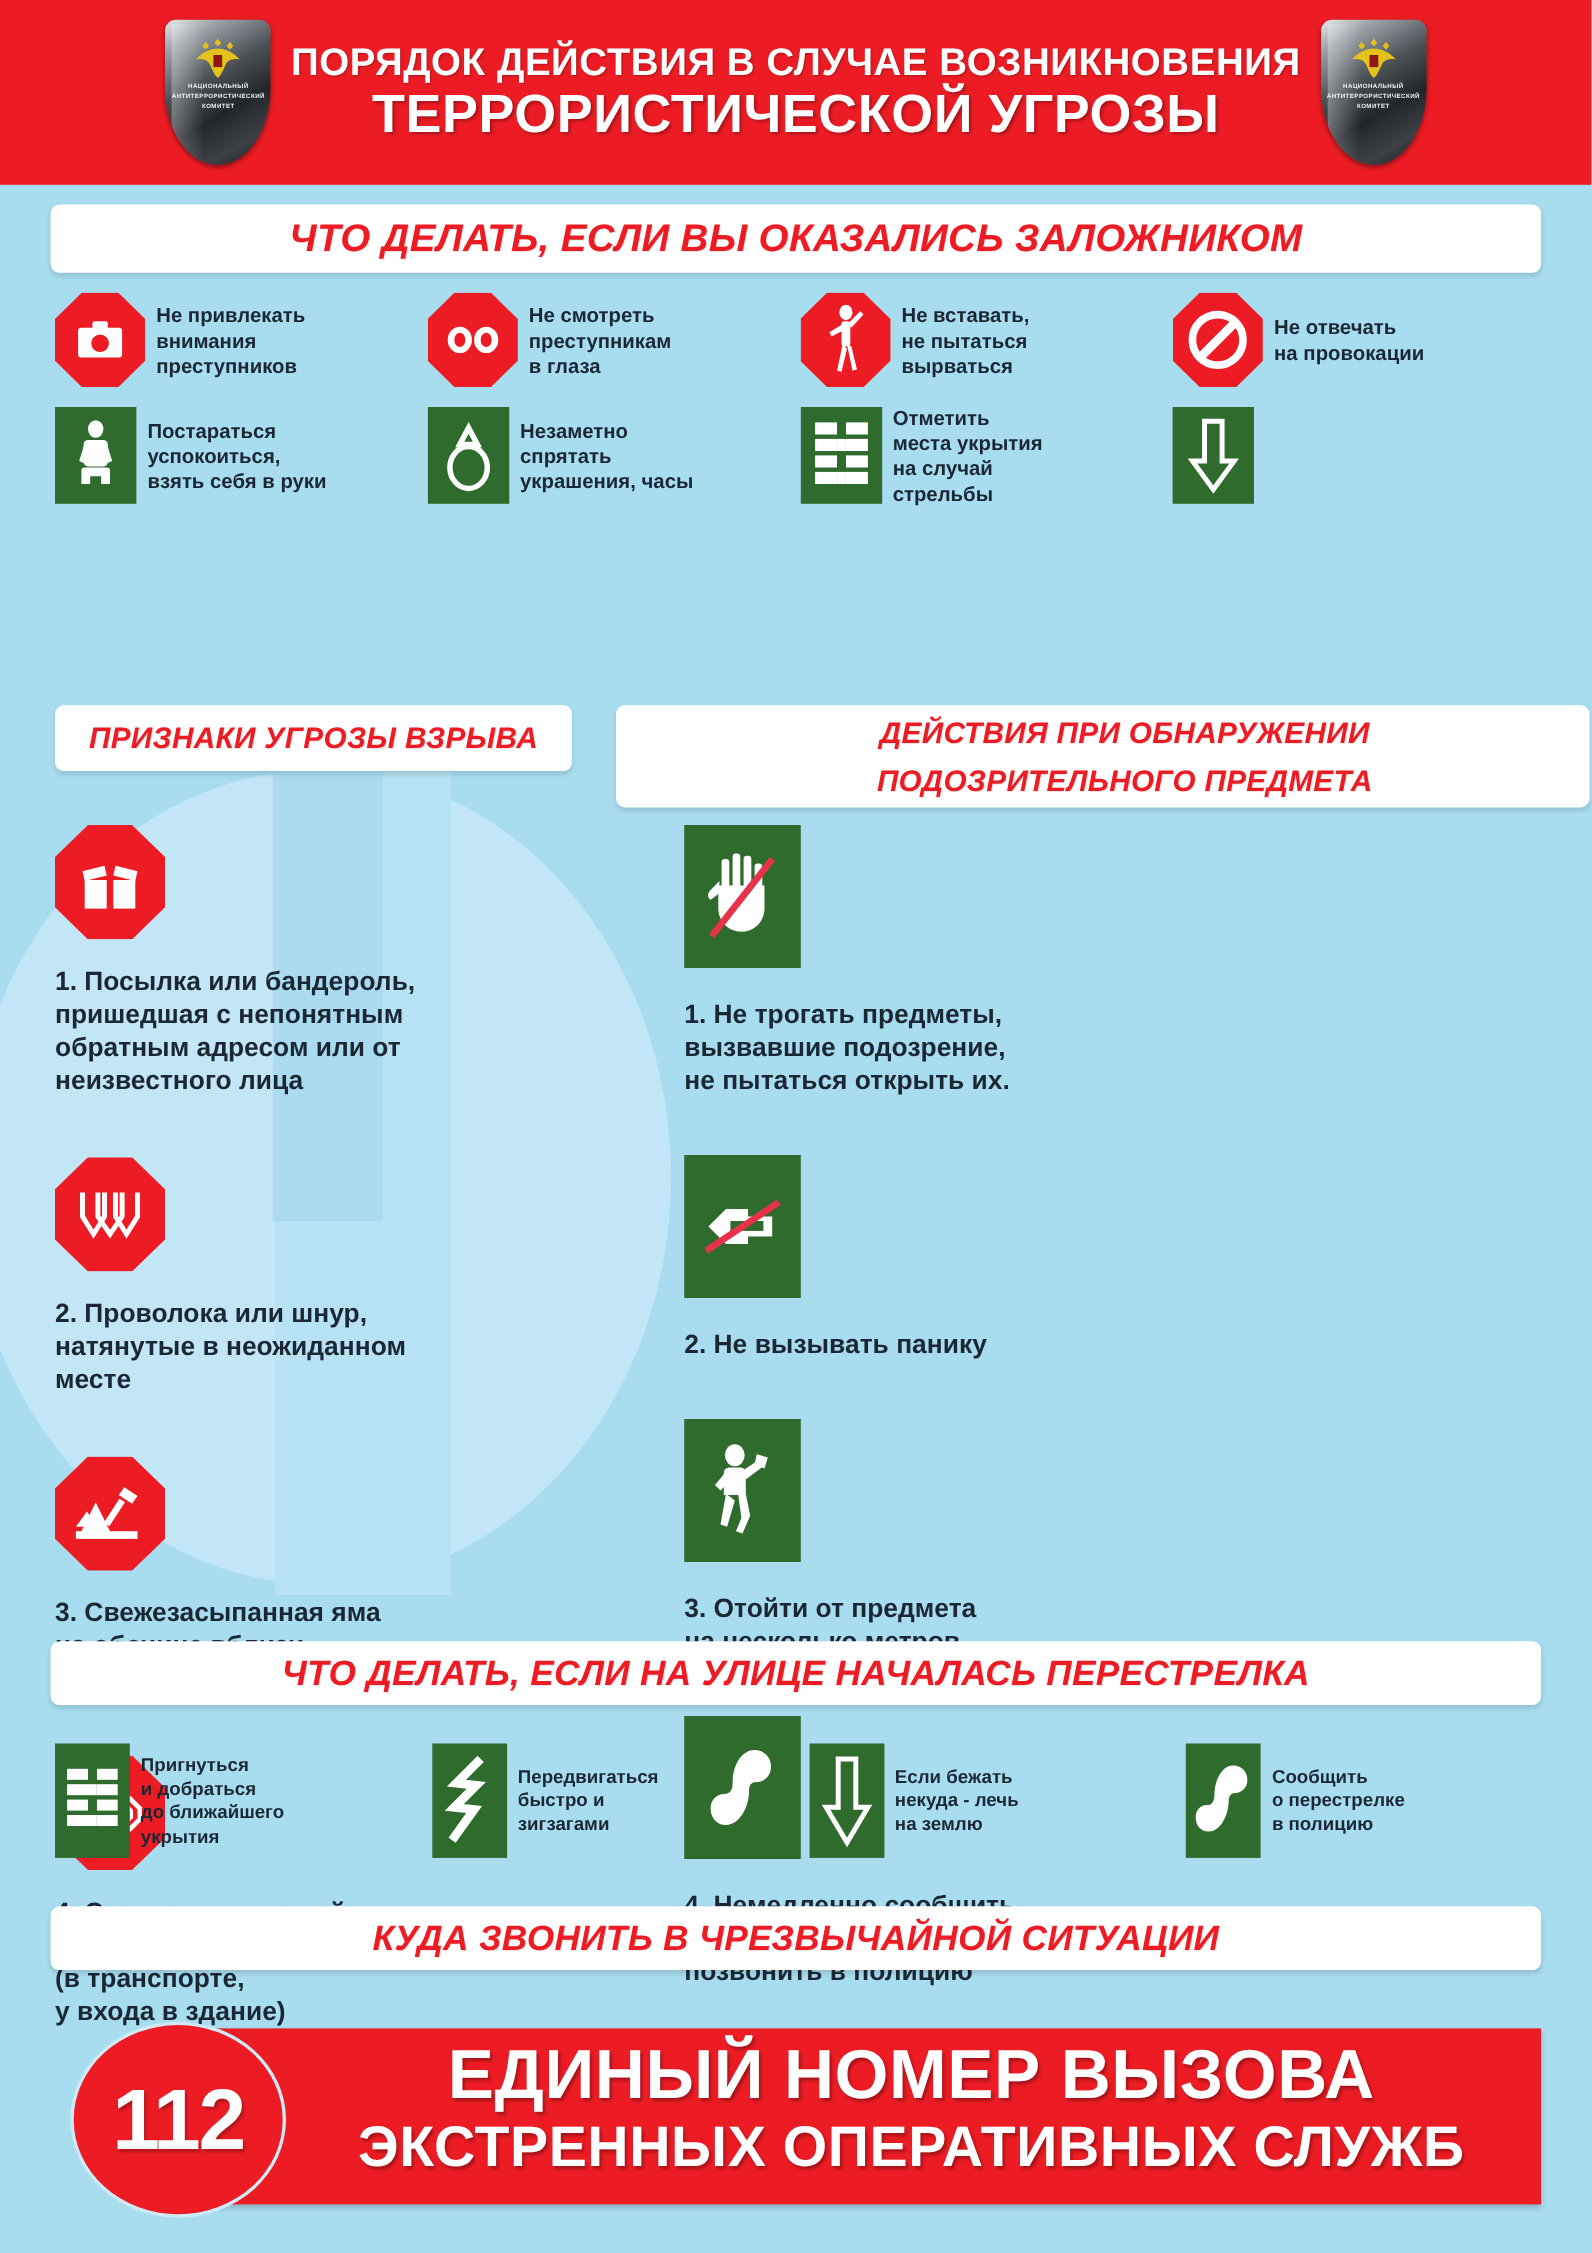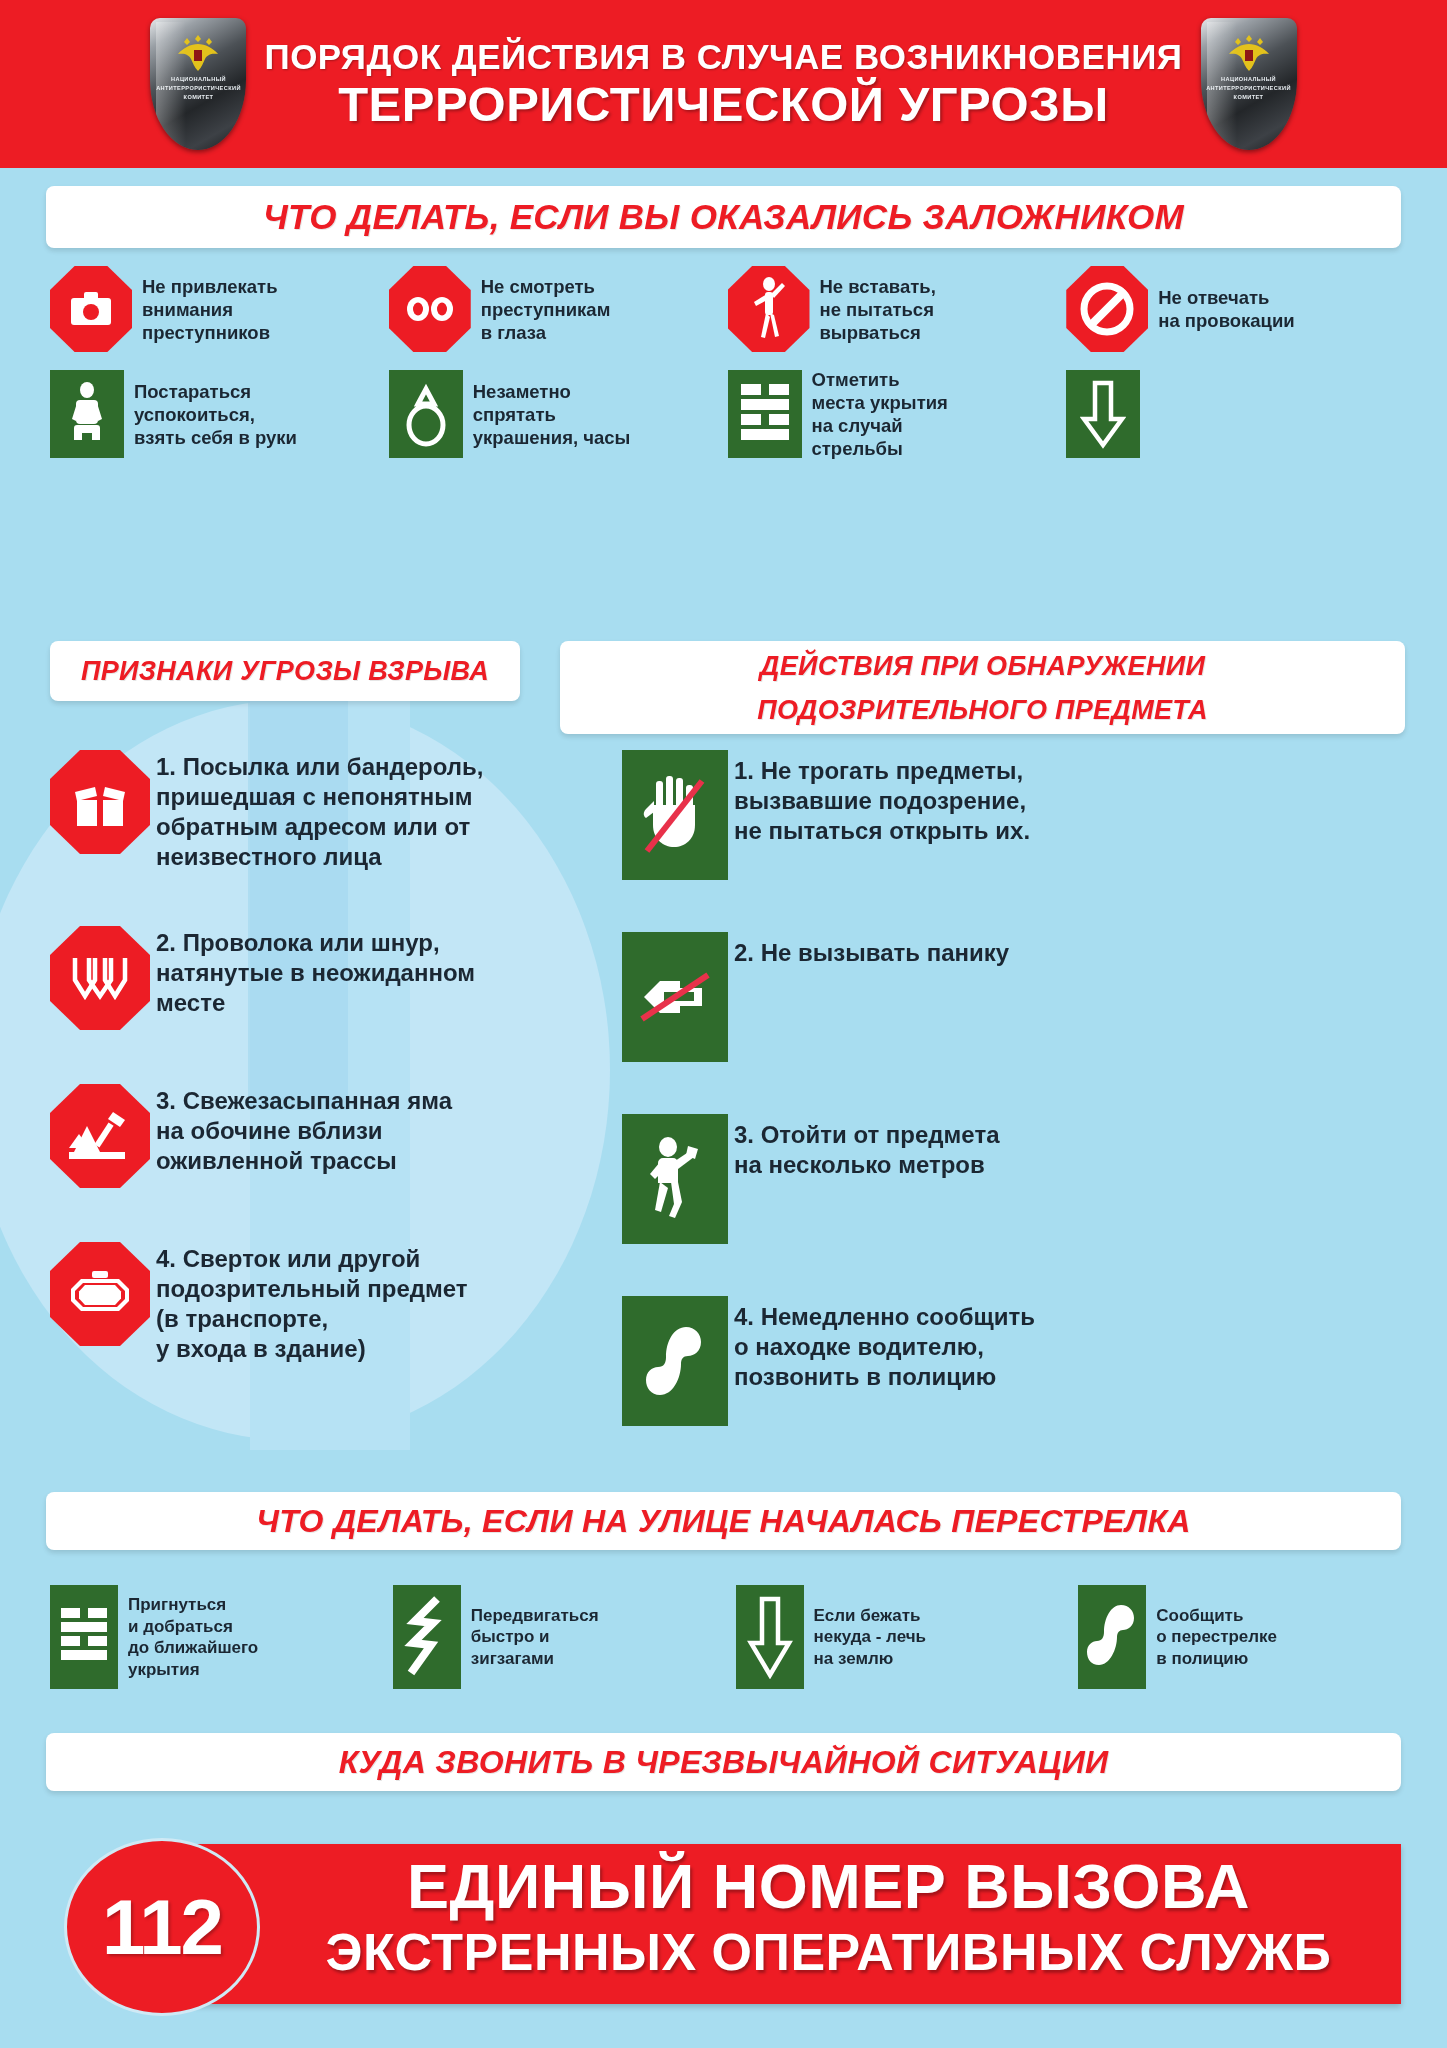--- a/index.html
+++ b/index.html
@@ -52,21 +52,21 @@
     display:flex;align-items:center;justify-content:center;position:relative;z-index:3;}
   .banner span{color:#ed1c24;font-weight:bold;font-style:italic;text-align:center;
     letter-spacing:.3px;text-shadow:1px 1px 0 rgba(0,0,0,.10);}
 
   .banner-hostage{position:absolute;left:46px;top:186px;width:1355px;height:62px;}
   .banner-hostage span{font-size:35px;}
 
   .banner-signs{position:absolute;left:50px;top:641px;width:470px;height:60px;}
   .banner-signs span{font-size:27px;}
 
-  .banner-suspect{position:absolute;left:560px;top:641px;width:845px;height:93px;}
+  .banner-suspect{position:absolute;left:560px;top:641px;width:845px;height:93px;padding-left:40px;}
   .banner-suspect span{font-size:27px;line-height:44px;}
 
   .banner-shoot{position:absolute;left:46px;top:1492px;width:1355px;height:58px;}
   .banner-shoot span{font-size:32px;}
 
   .banner-call{position:absolute;left:46px;top:1733px;width:1355px;height:58px;}
   .banner-call span{font-size:32px;}
 
   
   .tile{position:relative;flex:0 0 auto;display:flex;align-items:center;justify-content:center;}
@@ -89,21 +89,21 @@
   
   .row-s{left:50px;top:1585px;width:1355px;gap:16px;}
   .row-s .cell{width:339px;}
   .row-s .tile{width:68px;height:104px;}
   .row-s .lbl{font-size:17px;line-height:21.5px;}
 
   
   .col{position:absolute;z-index:3;}
   .col-left{left:50px;top:750px;width:500px;}
   .col-right{left:578px;top:750px;width:830px;}
-  .item{display:flex;align-items:flex-start;gap:6px;}
+  .item{display:flex;align-items:flex-start;gap:22px;flex-direction:column;}
   .item .txt{font-size:24px;font-weight:bold;color:#1b2733;line-height:30px;padding-top:2px;}
   .col-left .item{margin-bottom:54px;}
   .col-left .tile{width:100px;height:104px;}
   .col-right .item{margin-bottom:52px;padding-left:44px;}
   .col-right .tile{width:106px;height:130px;}
   .col-right .txt{padding-top:6px;}
 
   
   .callstrip{position:absolute;left:46px;top:1838px;width:1355px;height:172px;z-index:3;}
   .callstrip .redbar{position:absolute;left:150px;top:6px;width:1205px;height:160px;background:#ed1c24;

